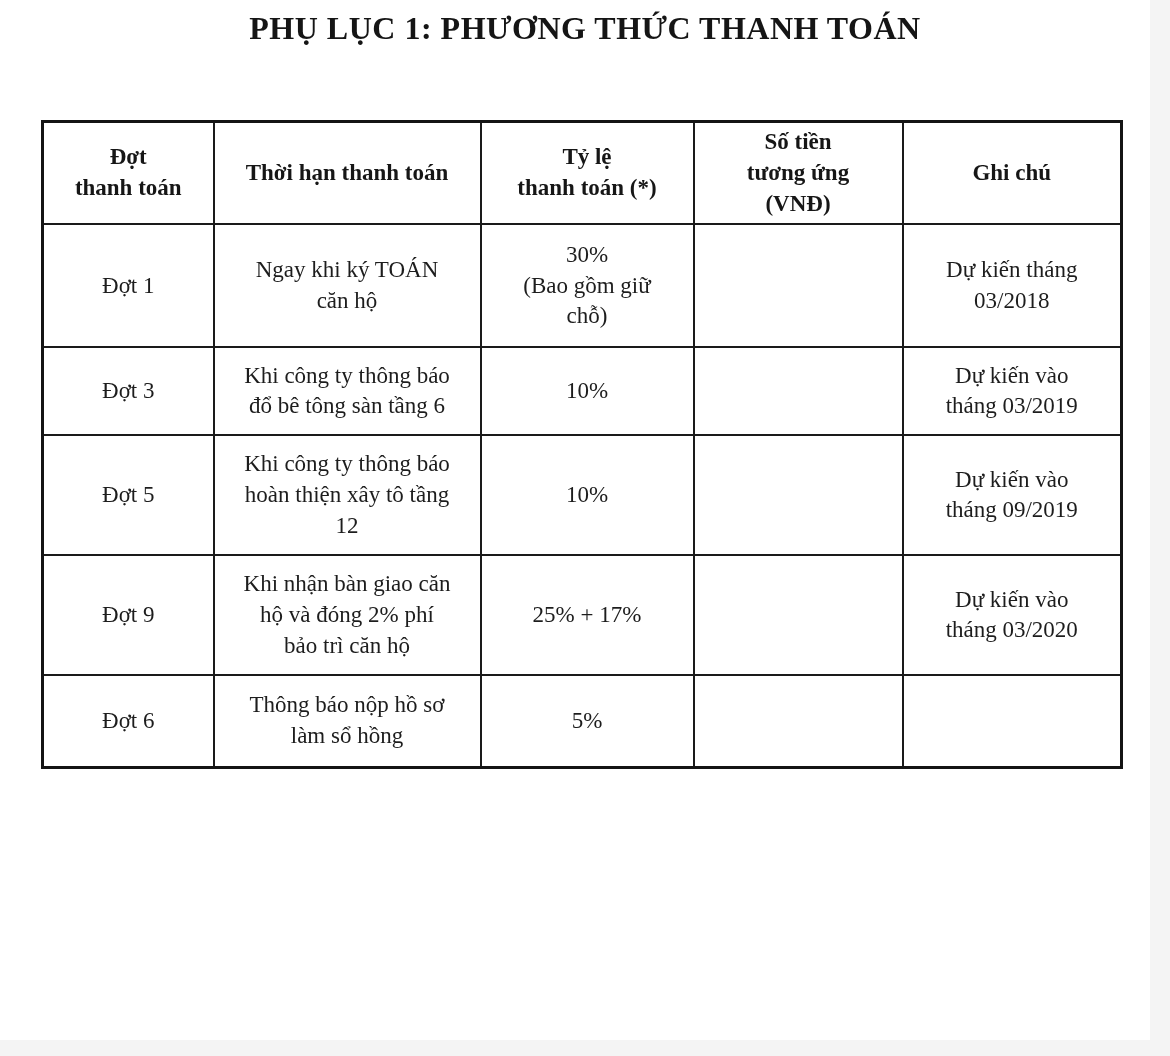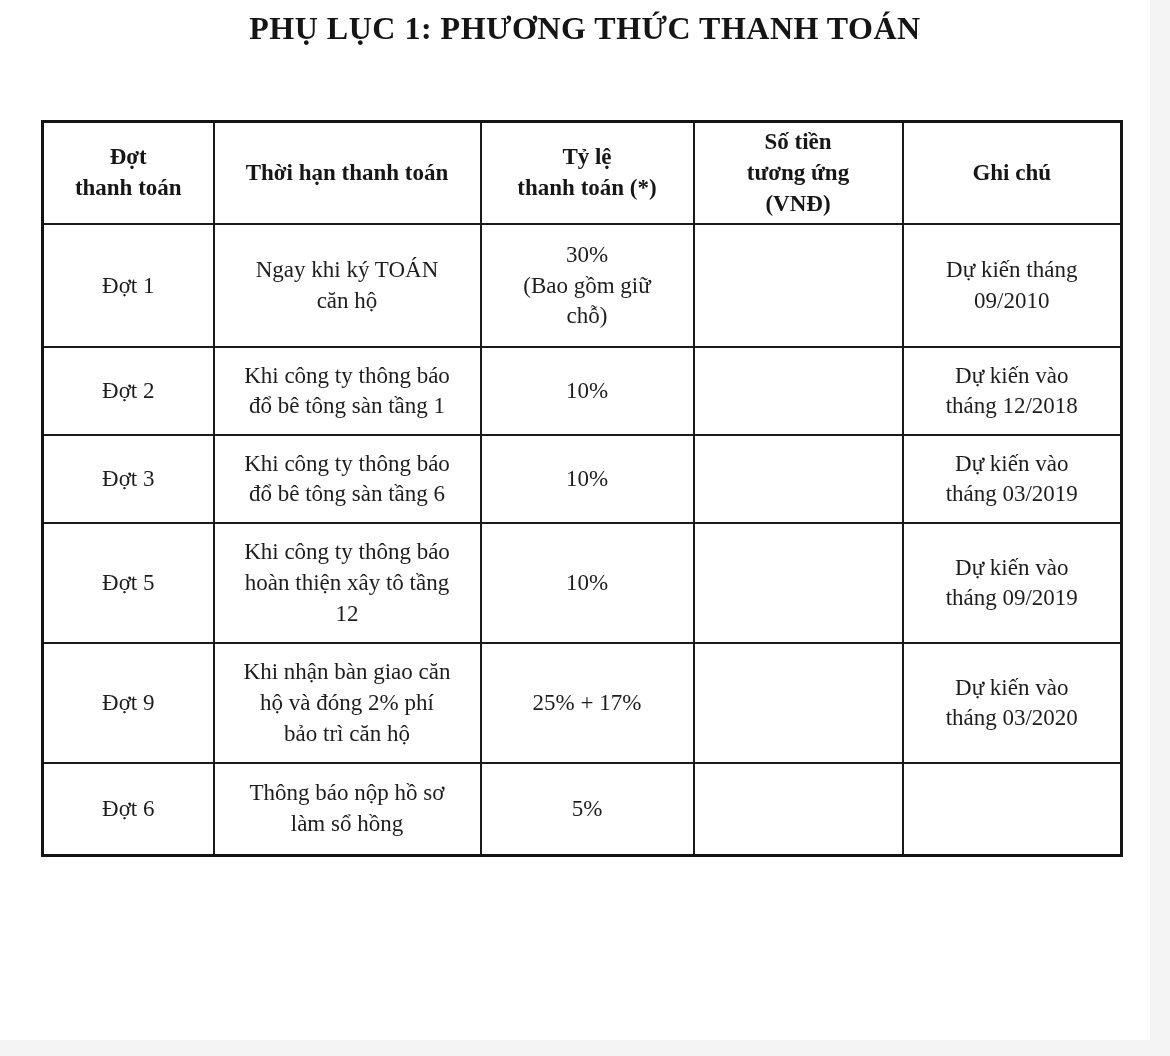--- a/index.html
+++ b/index.html
@@ -90,30 +90,21 @@
     <tbody>
       <tr class="r1">
         <td>Đợt 1</td>
         <td>Ngay khi ký TOÁN
 căn hộ</td>
         <td>30%
 (Bao gồm giữ
 chỗ)</td>
         <td></td>
         <td>Dự kiến tháng
-09/2010</td>
-      </tr>
-      <tr class="r2">
-        <td>Đợt 2</td>
-        <td>Khi công ty thông báo
-đổ bê tông sàn tầng 1</td>
-        <td>10%</td>
-        <td></td>
-        <td>Dự kiến vào
-tháng 12/2018</td>
+03/2018</td>
       </tr>
       <tr class="r3">
         <td>Đợt 3</td>
         <td>Khi công ty thông báo
 đổ bê tông sàn tầng 6</td>
         <td>10%</td>
         <td></td>
         <td>Dự kiến vào
 tháng 03/2019</td>
       </tr>

